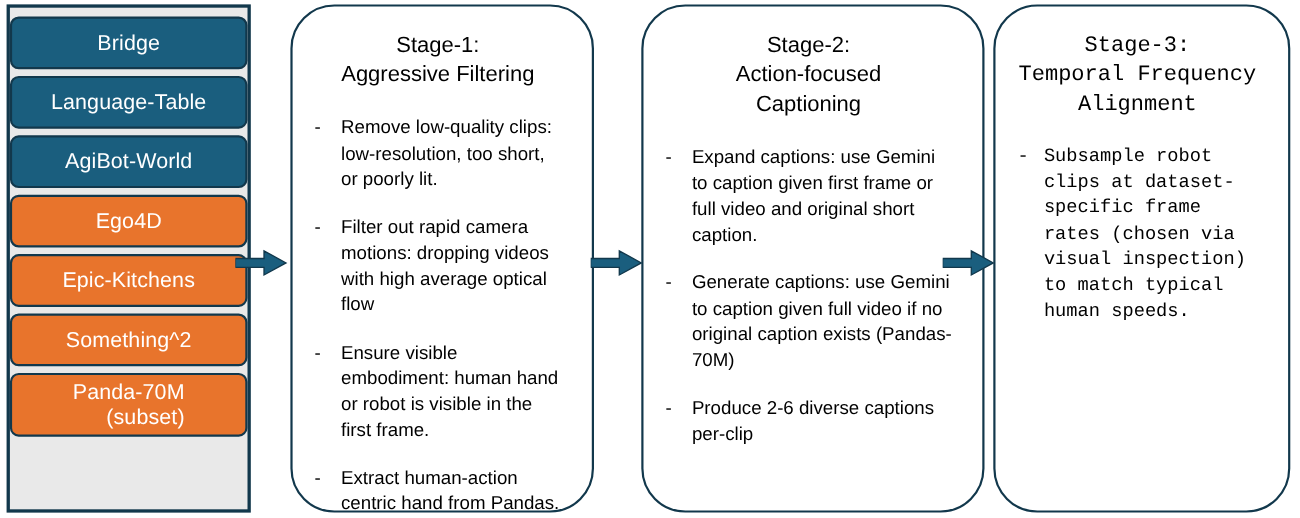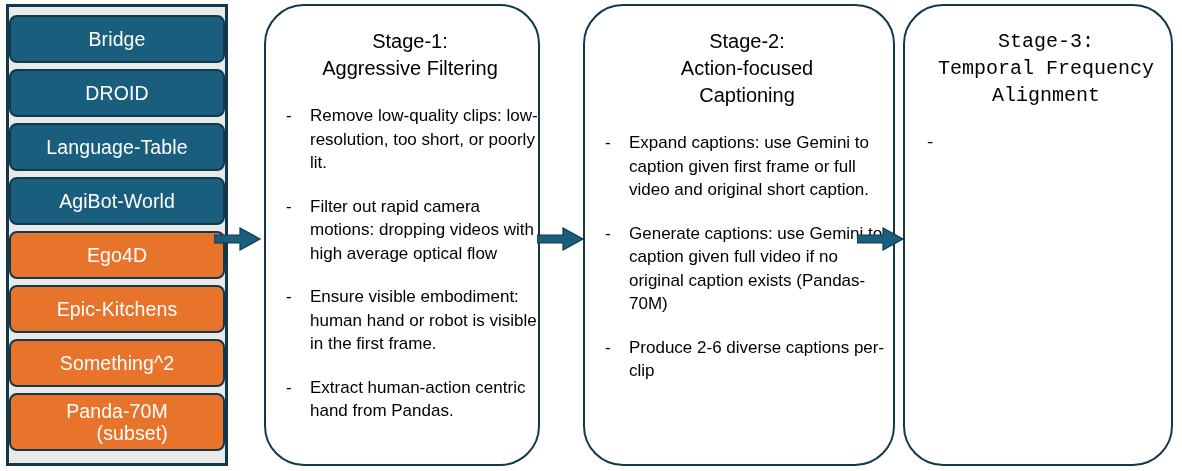--- a/index.html
+++ b/index.html
@@ -57,21 +57,21 @@
 
   
   .stage-card {
     position: absolute;
     top: 4px;
     height: 462px;
     background: #ffffff;
     border: 2.2px solid #12384C;
     border-radius: 40px;
     box-sizing: border-box;
-    padding: 22px 0 10px 16px;
+    padding: 22px 24px 10px 16px;
   }
   #stage-1 { left: 264px;  width: 276px; }
   #stage-2 { left: 583px;  width: 312px; }
   #stage-3 { left: 903px;  width: 270px; font-family: Liberation Mono, monospace; }
 
   .stage-title {
     text-align: center;
     font-size: 20px;
     line-height: 27px;
     white-space: pre-line;
@@ -117,21 +117,20 @@
   .arrow svg { display: block; }
 </style>
 </head>
 <body>
 
 <div id="canvas">
 
   <div class="dataset-panel">
     <div class="dataset-list">
       <div class="dataset-chip blue">Bridge</div>
-      <div class="dataset-chip blue">DROID</div>
       <div class="dataset-chip blue">Language-Table</div>
       <div class="dataset-chip blue">AgiBot-World</div>
       <div class="dataset-chip orange">Ego4D</div>
       <div class="dataset-chip orange">Epic-Kitchens</div>
       <div class="dataset-chip orange">Something^2</div>
       <div class="dataset-chip orange tall">Panda-70M
 (subset)</div>
     </div>
   </div>
 
@@ -196,17 +195,18 @@
     </svg>
   </div>
 
   <div class="stage-card" id="stage-3">
     <div class="stage-title">Stage-3:
 Temporal Frequency
 Alignment</div>
     <ul class="bullets">
       <li class="bullet">
         <span class="dash">-</span>
+        <span class="btxt">Subsample robot clips at dataset-specific frame rates (chosen via visual inspection) to match typical human speeds.</span>
       </li>
     </ul>
   </div>
 
 </div>
 
 </body></html>

